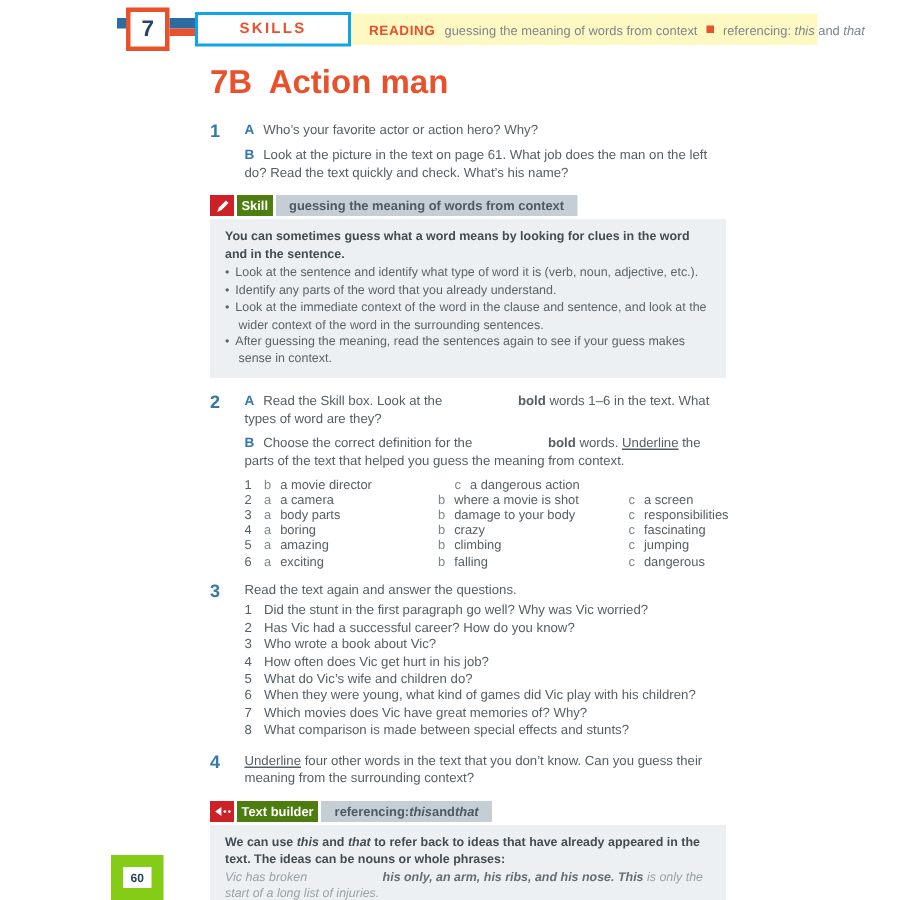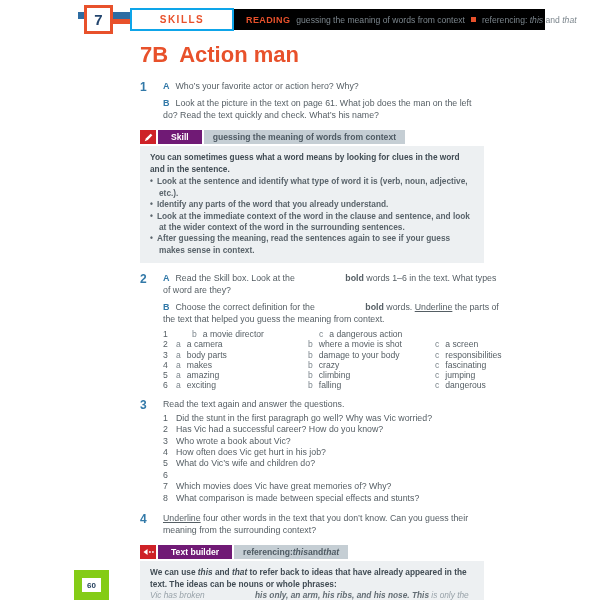--- a/index.html
+++ b/index.html
@@ -8,21 +8,21 @@
     background:#ffffff;color:#555e64;
     font-family:"Liberation Sans", sans-serif;
   }
   
   .stripe-blue{position:absolute;left:78px;top:12px;width:60px;height:7px;background:#2d6ca2;}
   .stripe-orange{position:absolute;left:100px;top:19px;width:36px;height:5px;background:#e8512b;}
   .unit-box{position:absolute;left:84px;top:5px;width:23px;height:23px;background:#fff;border:3px solid #e8512b;
     display:flex;align-items:center;justify-content:center;font-weight:bold;font-size:15px;color:#23456e;z-index:2;}
   .skills-box{position:absolute;left:130px;top:8px;width:100px;height:19px;background:#fff;border:2px solid #0ea5e9;
     color:#e8512b;font-weight:bold;font-size:10px;letter-spacing:1.5px;display:flex;align-items:center;justify-content:center;z-index:2;}
-  .strand-band{position:absolute;left:234px;top:9px;width:311px;height:21px;background:#000000;
+  .strand-band{position:absolute;left:234px;top:9px;width:311px;height:21px;background:#fef9c3;
     display:flex;align-items:center;gap:6px;padding-left:12px;box-sizing:border-box;font-size:8.6px;color:#7c868d;white-space:nowrap;}
   .reading{color:#e8512b;font-weight:bold;font-size:9px;letter-spacing:.4px;}
   .sq{width:5px;height:5px;background:#e8512b;display:inline-block;flex:none;}
   
   .content{position:absolute;left:140px;top:42px;width:344px;}
   .title{color:#e8512b;font-size:22px;font-weight:bold;margin:0 0 13px 0;}
   .title .code{margin-right:11px;}
   .ex{display:flex;margin-bottom:9px;}
   .exnum{width:23px;flex:none;color:#3279a8;font-weight:bold;font-size:12px;line-height:1.1;}
   .exbody{flex:1;font-size:8.8px;line-height:1.32;}
@@ -30,34 +30,34 @@
   .part + .part{margin-top:5px;}
   .letter{color:#3279a8;font-weight:bold;margin-right:6px;font-size:9px;}
   .sb{font-weight:bold;padding-left:48px;}
   .si{font-style:italic;}
   .su{text-decoration:underline;}
   .sl{font-weight:normal;color:#98a2a9;}
   
   .lbox{margin:2px 0 10px 0;}
   .boxhead{display:flex;align-items:stretch;height:14px;}
   .boxicon{width:16px;background:#ce2127;color:#fff;display:flex;align-items:center;justify-content:center;flex:none;}
-  .badge{background:#701a75;color:#fff;font-weight:bold;font-size:8.6px;padding:0 13px;display:flex;align-items:center;margin-left:2px;}
+  .badge{background:#4d7c0f;color:#fff;font-weight:bold;font-size:8.6px;padding:0 3px;display:flex;align-items:center;margin-left:2px;}
   .boxtitle{background:#c5ced4;color:#4e5a63;font-weight:bold;font-size:8.6px;padding:0 9px;display:flex;align-items:center;margin-left:2px;}
   .boxbody{background:#edf0f2;padding:6px 10px 7px 10px;font-size:8.3px;line-height:1.38;margin-top:2px;color:#5a646b;}
   .boxbody .intro{margin:0;font-weight:bold;color:#414c54;}
   .bullets{margin:1px 0 0 0;padding:0;list-style:none;}
-  .bullets li{padding-left:9px;text-indent:-9px;font-weight:bold;}
+  .bullets li{padding-left:9px;text-indent:-9px;}
   .bullets li::before{content:"•";margin-right:4px;}
   .tb-example{margin:0;font-style:italic;color:#636d74;}
   
   .optgrid{margin-top:4px;}
   .optrow{display:flex;font-size:8.6px;line-height:1.18;}
   .qn{width:13px;flex:none;}
   .opt1{width:116px;flex:none;}
-  .opt2{width:127px;flex:none;margin-left:16px;}
+  .opt2{width:127px;flex:none;}
   .opt3{flex:1;}
   .ol{font-style:normal;color:#7c868d;margin-right:6px;}
   .qlist{margin-top:2px;}
   .q{display:flex;margin:0;line-height:1.3;}
   
   .page-badge{position:absolute;left:74px;top:570px;min-width:15px;height:14px;padding:0 2px;background:#fff;
     border:8px solid #84cc16;color:#27425f;font-size:8px;font-weight:bold;display:flex;align-items:center;justify-content:center;}
 </style>
 </head>
 <body>
@@ -130,21 +130,21 @@
           <span class="opt3"><span class="ol">c</span><span>a screen</span></span>
         </div>
         <div class="optrow">
           <span class="qn">3</span>
           <span class="opt1"><span class="ol">a</span><span>body parts</span></span>
           <span class="opt2"><span class="ol">b</span><span>damage to your body</span></span>
           <span class="opt3"><span class="ol">c</span><span>responsibilities</span></span>
         </div>
         <div class="optrow">
           <span class="qn">4</span>
-          <span class="opt1"><span class="ol">a</span><span>makes</span></span>
+          <span class="opt1"><span class="ol">a</span><span>boring</span></span>
           <span class="opt2"><span class="ol">b</span><span>crazy</span></span>
           <span class="opt3"><span class="ol">c</span><span>fascinating</span></span>
         </div>
         <div class="optrow">
           <span class="qn">5</span>
           <span class="opt1"><span class="ol">a</span><span>amazing</span></span>
           <span class="opt2"><span class="ol">b</span><span>climbing</span></span>
           <span class="opt3"><span class="ol">c</span><span>jumping</span></span>
         </div>
         <div class="optrow">
@@ -177,20 +177,21 @@
         <p class="q">
             <span class="qn">4</span>
             <span>How often does Vic get hurt in his job?</span>
           </p>
         <p class="q">
             <span class="qn">5</span>
             <span>What do Vic’s wife and children do?</span>
           </p>
         <p class="q">
             <span class="qn">6</span>
+            <span>When they were young, what kind of games did Vic play with his children?</span>
           </p>
         <p class="q">
             <span class="qn">7</span>
             <span>Which movies does Vic have great memories of? Why?</span>
           </p>
         <p class="q">
             <span class="qn">8</span>
             <span>What comparison is made between special effects and stunts?</span>
           </p>
       </div>

